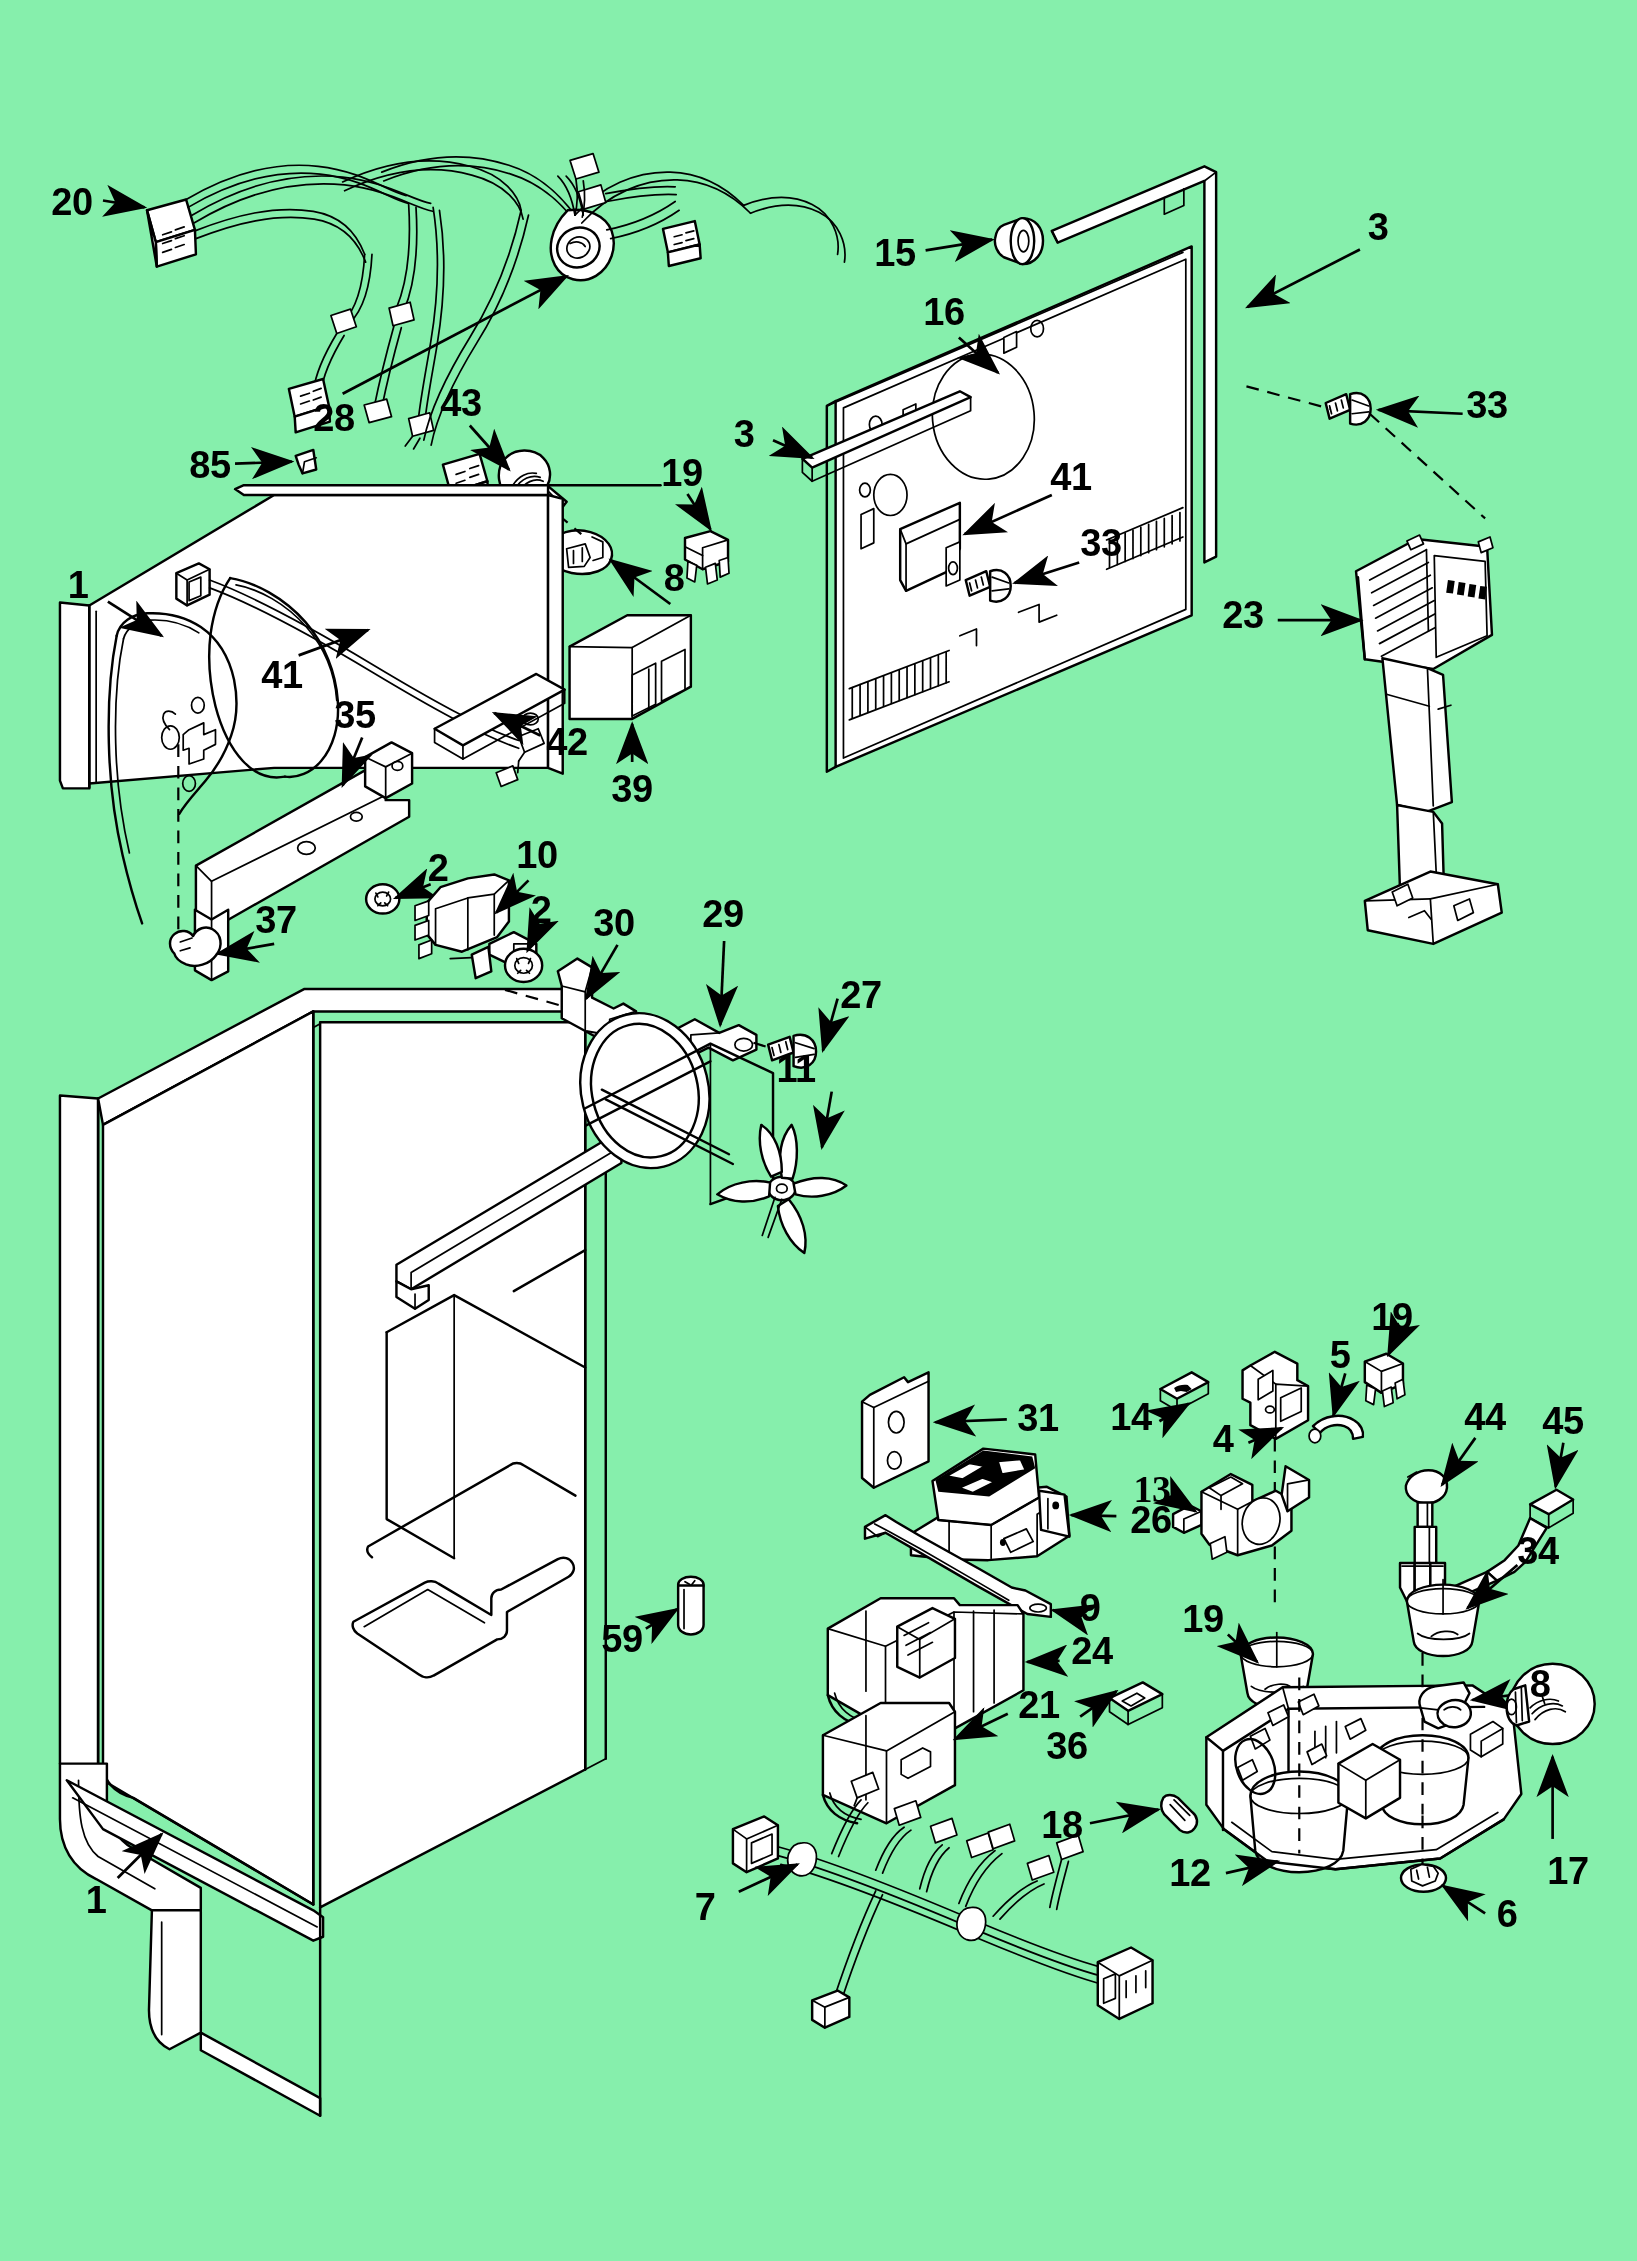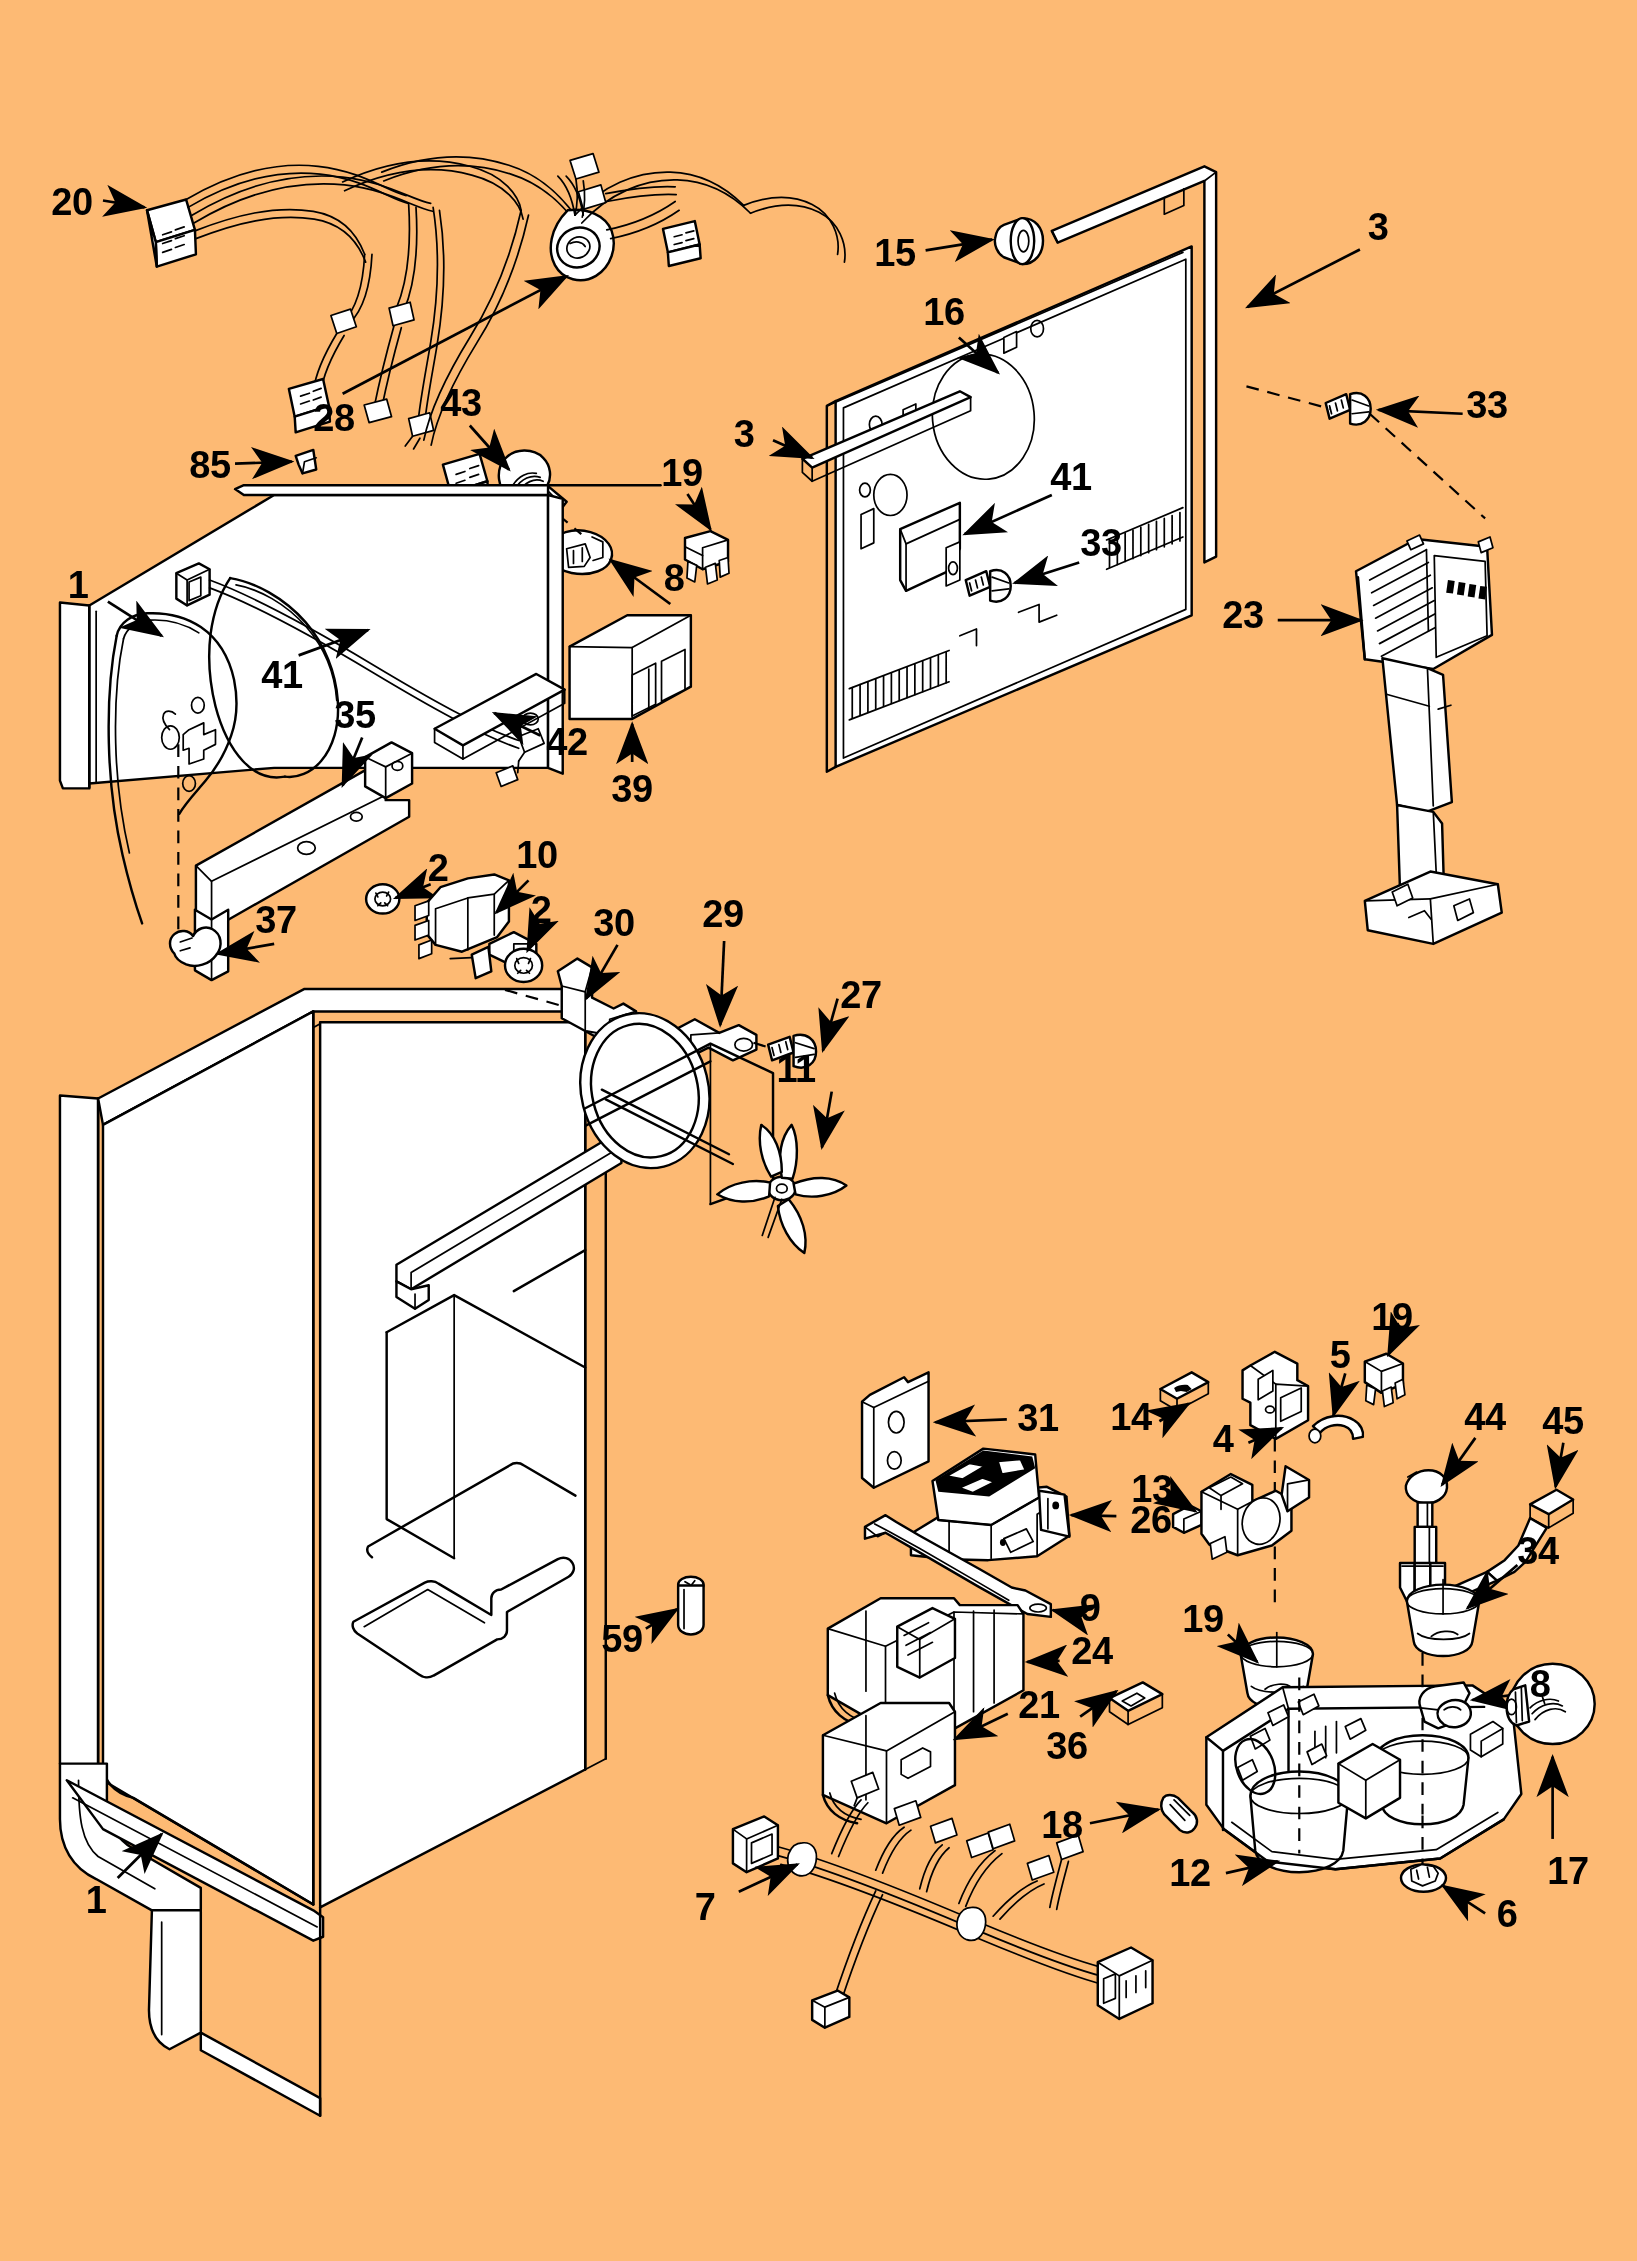--- a/index.html
+++ b/index.html
@@ -8,21 +8,21 @@
     padding: 0;
     background: #ffffff;
   }
   body {
     font-family: "Liberation Sans", sans-serif;
   }
   #diagram-root {
     position: relative;
     width: 1638px;
     height: 2261px;
-    background: #fdba74;
+    background: #86efac;
     overflow: hidden;
   }
   svg.art {
     position: absolute;
     left: 0;
     top: 0;
     width: 1638px;
     height: 2261px;
     display: block;
   }
@@ -1258,21 +1258,21 @@
     <div class="callout-num" style="left:861px; top:995px;">27</div>
     <div class="callout-num" style="left:796px; top:1069px;">11</div>
     <div class="callout-num" style="left:1392px; top:1317px;">19</div>
     <div class="callout-num" style="left:1340px; top:1355px;">5</div>
     <div class="callout-num" style="left:1131px; top:1417px;">14</div>
     <div class="callout-num" style="left:1038px; top:1418px;">31</div>
     <div class="callout-num" style="left:1223px; top:1439px;">4</div>
     <div class="callout-num" style="left:1485px; top:1417px;">44</div>
     <div class="callout-num" style="left:1563px; top:1421px;">45</div>
     <div class="callout-num" style="left:1151px; top:1520px;">26</div>
-    <div class="callout-num" style="left:1152px; top:1489px;">13</div>
+    <div class="callout-num" style="left:1152px; top:1489px;font-family:Liberation Serif, serif;">13</div>
     <div class="callout-num" style="left:1538px; top:1551px;">34</div>
     <div class="callout-num" style="left:1090px; top:1608px;">9</div>
     <div class="callout-num" style="left:1203px; top:1619px;">19</div>
     <div class="callout-num" style="left:622px; top:1639px;">59</div>
     <div class="callout-num" style="left:1092px; top:1651px;">24</div>
     <div class="callout-num" style="left:1039px; top:1705px;">21</div>
     <div class="callout-num" style="left:1540px; top:1684px;">8</div>
     <div class="callout-num" style="left:1067px; top:1746px;">36</div>
     <div class="callout-num" style="left:1062px; top:1825px;">18</div>
     <div class="callout-num" style="left:1190px; top:1873px;">12</div>

